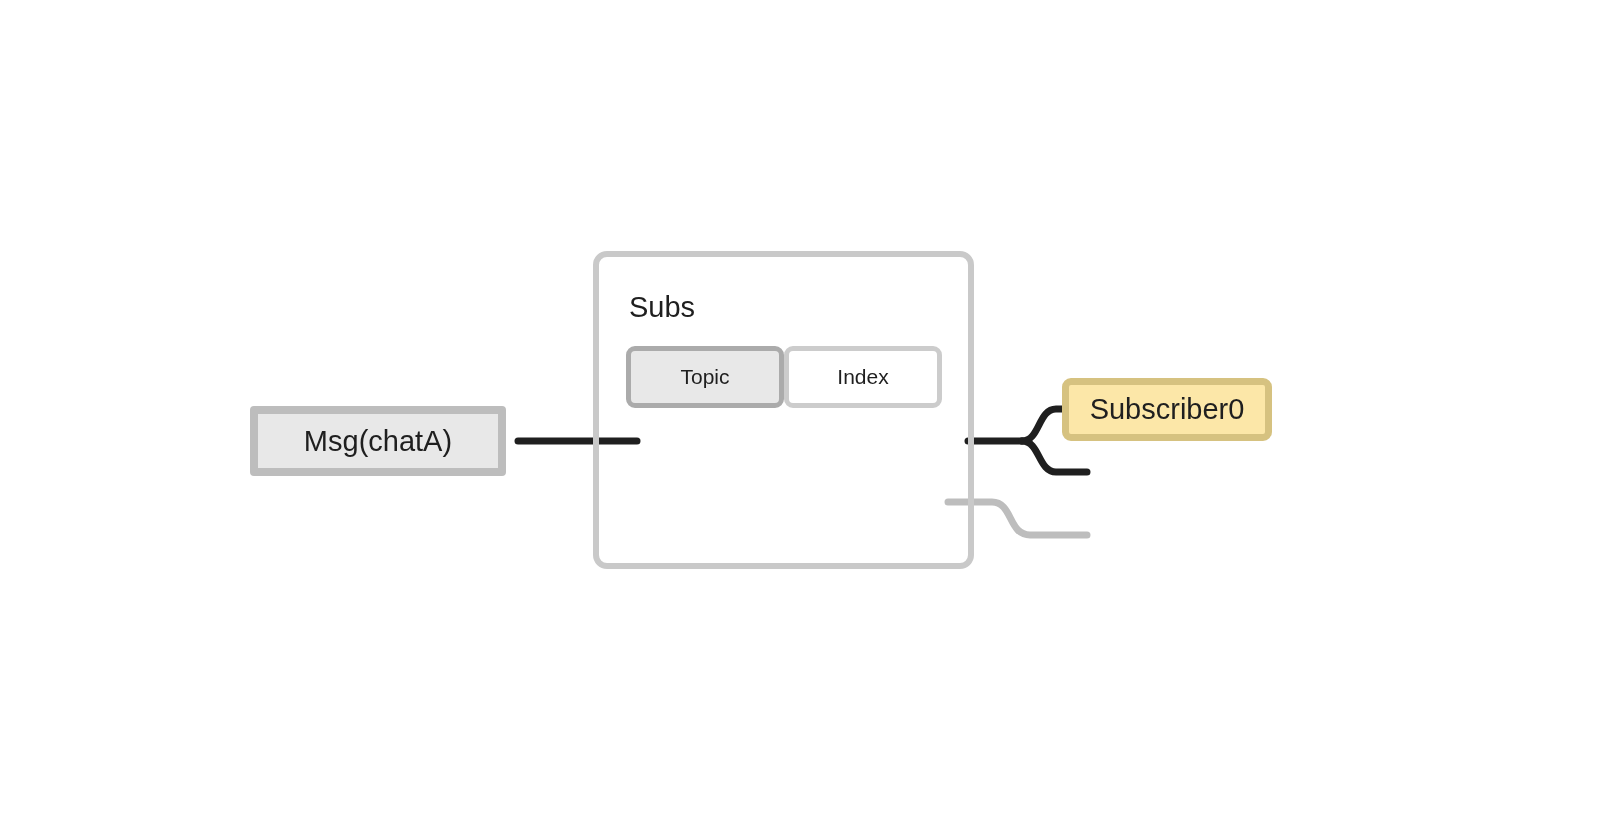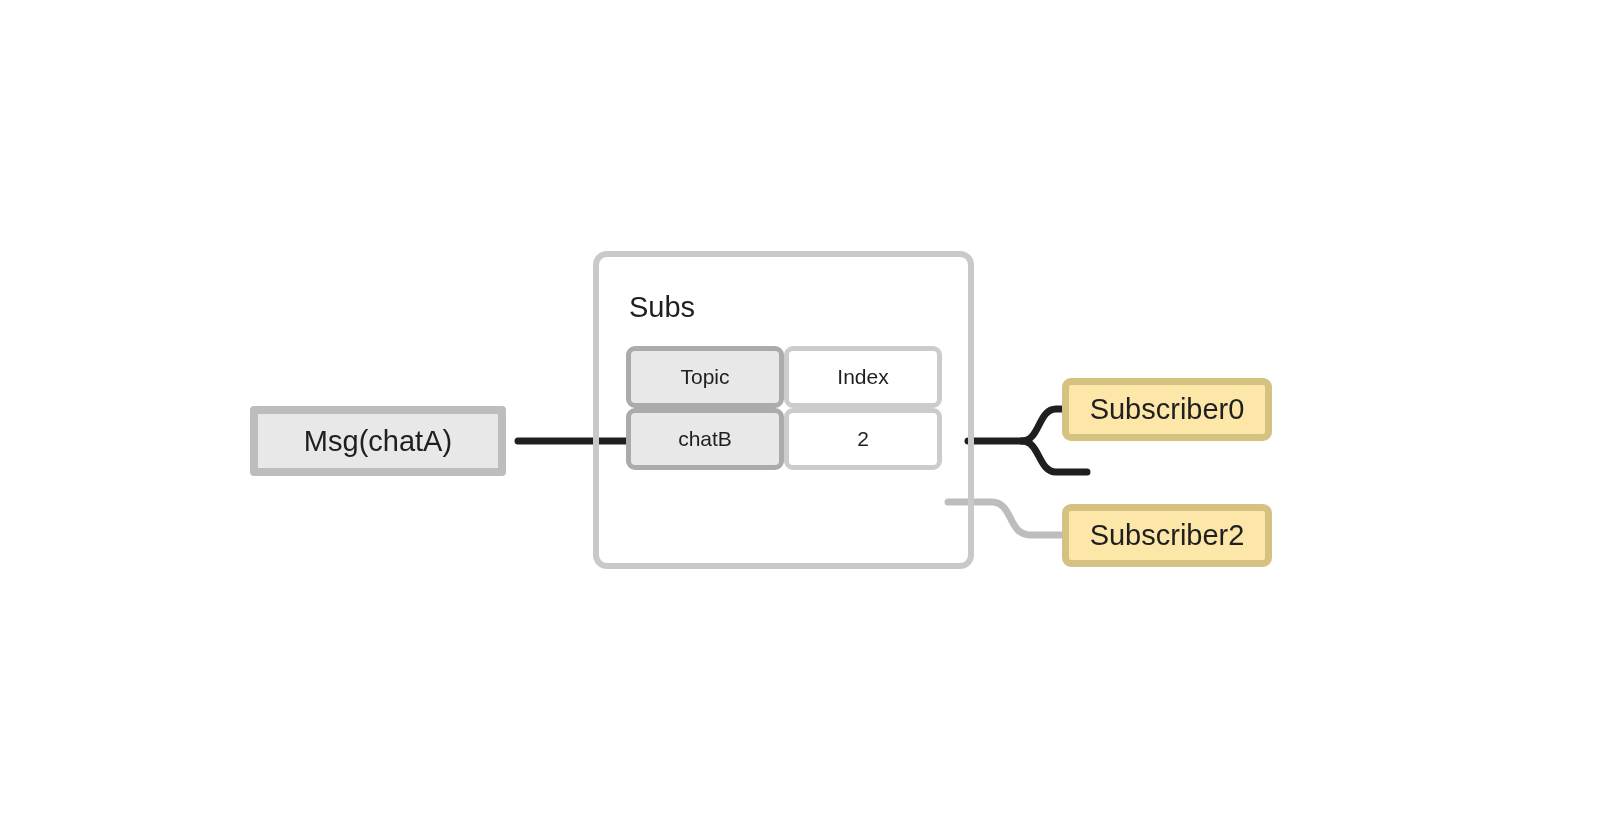--- a/index.html
+++ b/index.html
@@ -148,27 +148,20 @@
   <div class="index-title">Subs</div>
 
   <table class="index-table">
     <thead>
       <tr>
         <th class="col-topic hdr-cell">Topic</th>
         <th class="col-subs hdr-cell">Index</th>
       </tr>
     </thead>
     <tbody>
-      <tr>
-        <td class="col-topic">chatB</td>
-        <td class="col-subs">2</td>
-      </tr>
     </tbody>
   </table>
 
   <div class="sub-node" id="sub-0">
     <span>Subscriber0</span>
   </div>
-  <div class="sub-node" id="sub-2">
-    <span>Subscriber2</span>
-  </div>
 
 </div>
 
 </body></html>

